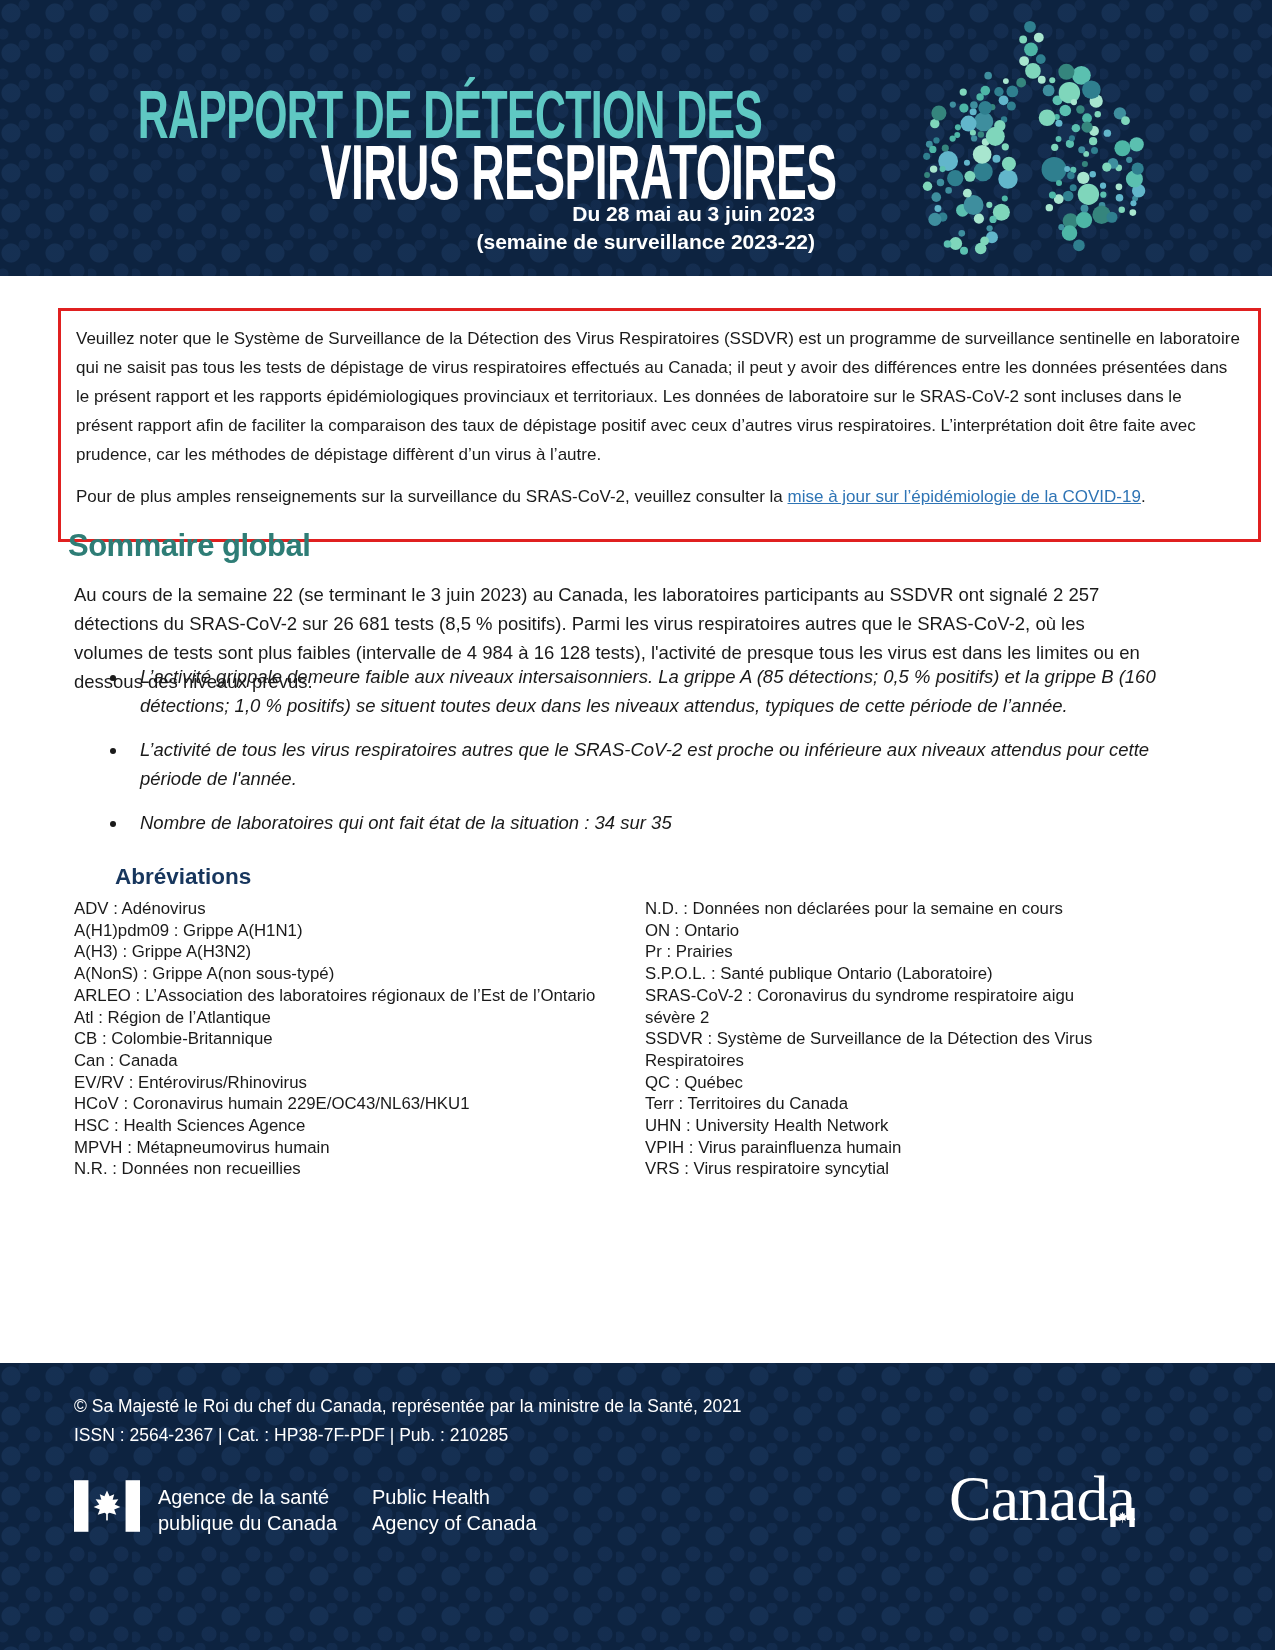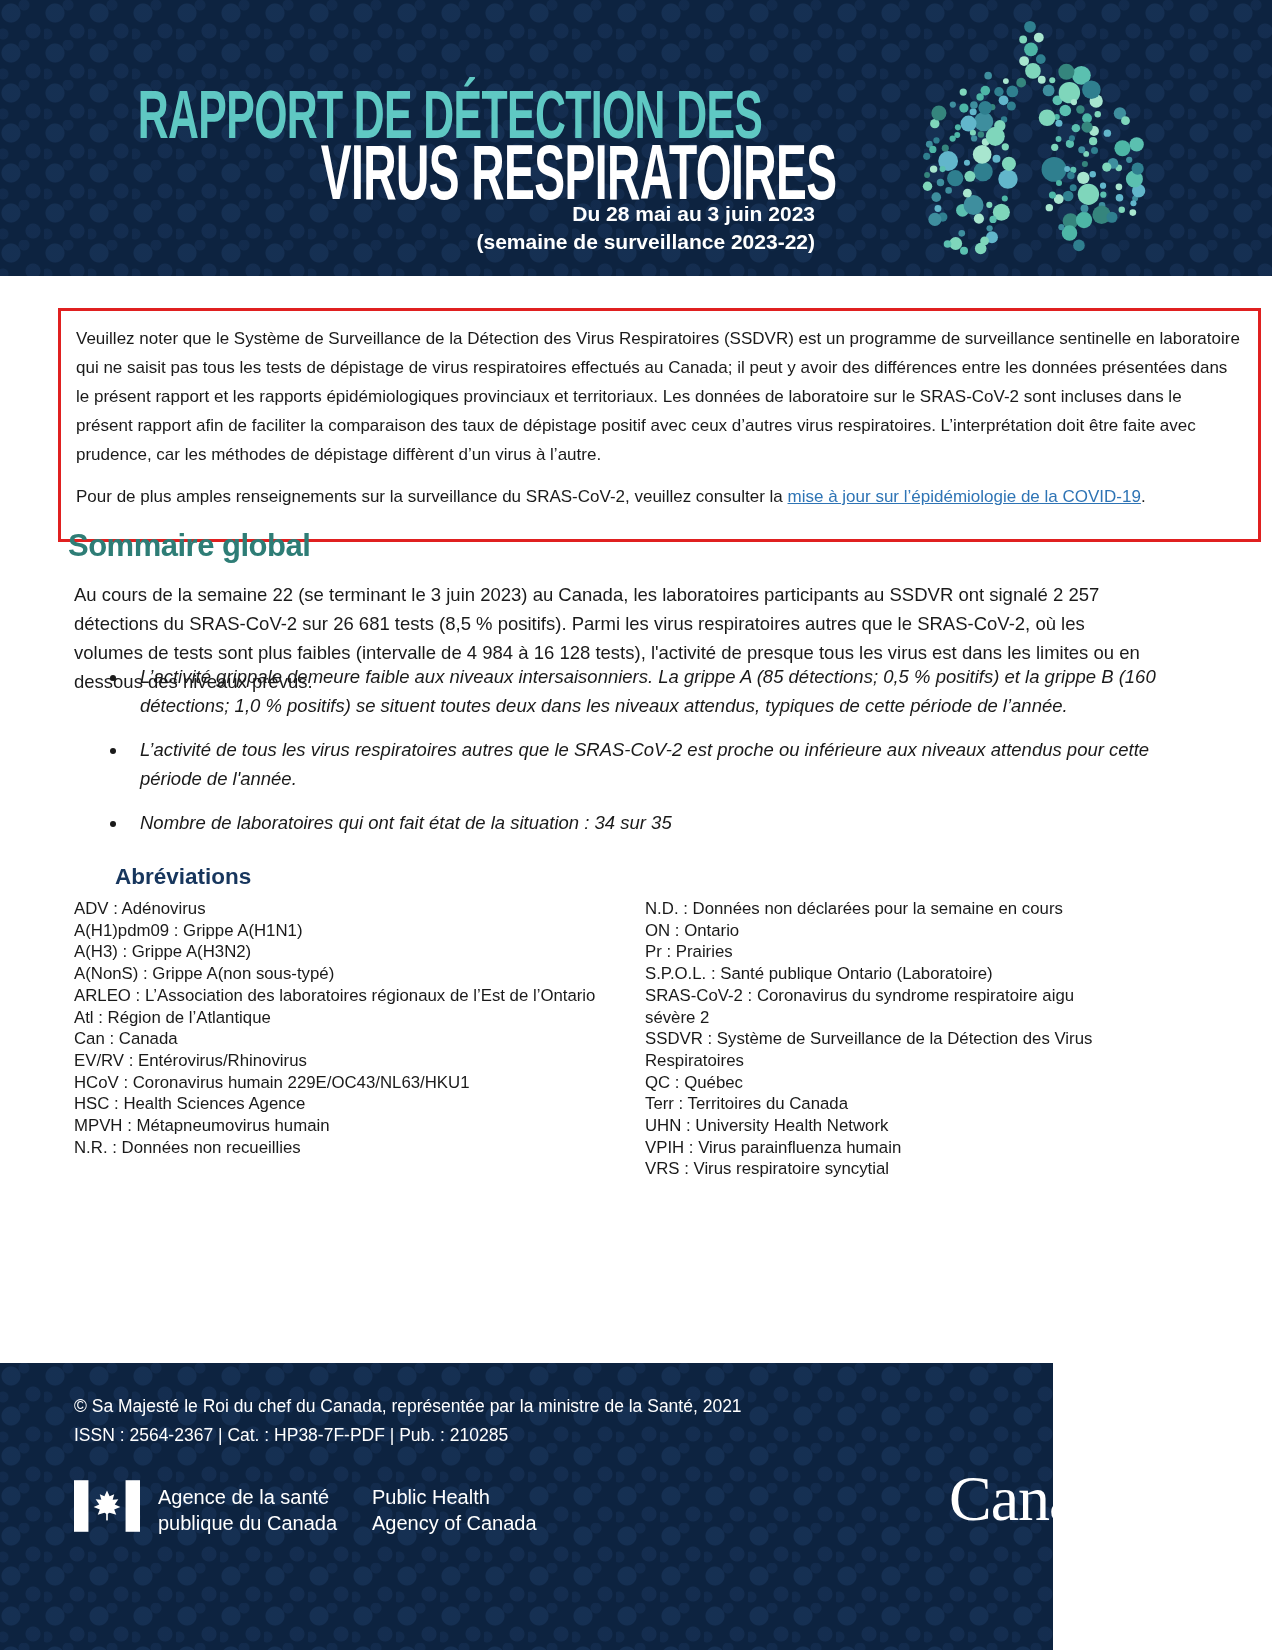--- a/index.html
+++ b/index.html
@@ -34,21 +34,21 @@
   #summary-bullets{position:absolute;top:662px;left:104px;width:1048px;margin:0;
                    padding-left:24px;font-size:18.5px;line-height:29px;}
   #summary-bullets li{margin-bottom:15px;padding-left:12px;font-style:italic;}
   
   #abbrev-heading{position:absolute;top:864px;left:74px;font-size:22.5px;font-weight:bold;color:#17365d;margin-left:41px;}
   .abbrev-col{position:absolute;top:898px;font-size:16.8px;line-height:21.7px;}
   #abbrev-left{left:74px;width:570px;}
   #abbrev-right{left:645px;width:470px;}
   .abbrev-col div{margin:0;}
   
-  #footer{position:absolute;top:1363px;left:0;width:1053px;height:287px;color:#ffffff;}
+  #footer{position:absolute;top:1363px;left:0;width:1275px;height:287px;color:#ffffff;}
   #footer-copy{position:absolute;top:29px;left:74px;font-size:17.5px;line-height:28.5px;}
   #phac-flag{position:absolute;top:117px;left:74px;width:66px;height:52px;}
   .agency-text{position:absolute;top:121px;font-size:20px;line-height:26px;color:#ffffff;}
   #agency-fr{left:158px;}
   #agency-en{left:352px;margin-left:20px;}
   #wordmark{position:absolute;top:99px;left:949px;font-family:Liberation Serif, serif;
             font-size:64px;color:#ffffff;letter-spacing:-1px;}
   #wordmark-flag{position:absolute;top:7px;right:-6px;width:37px;height:19px;}
 </style>
 </head>
@@ -234,20 +234,21 @@
     </ul>
 
   <div id="abbrev-heading">Abréviations</div>
   <div id="abbrev-left" class="abbrev-col">
       <div>ADV : Adénovirus</div>
       <div>A(H1)pdm09 : Grippe A(H1N1)</div>
       <div>A(H3) : Grippe A(H3N2)</div>
       <div>A(NonS) : Grippe A(non sous-typé)</div>
       <div>ARLEO : L’Association des laboratoires régionaux de l’Est de l’Ontario</div>
       <div>Atl : Région de l’Atlantique</div>
+      <div>CB : Colombie-Britannique</div>
       <div>Can : Canada</div>
       <div>EV/RV : Entérovirus/Rhinovirus</div>
       <div>HCoV : Coronavirus humain 229E/OC43/NL63/HKU1</div>
       <div>HSC : Health Sciences Agence</div>
       <div>MPVH : Métapneumovirus humain</div>
       <div>N.R. : Données non recueillies</div>
     </div>
   <div id="abbrev-right" class="abbrev-col">
       <div>N.D. : Données non déclarées pour la semaine en cours</div>
       <div>ON : Ontario</div>

